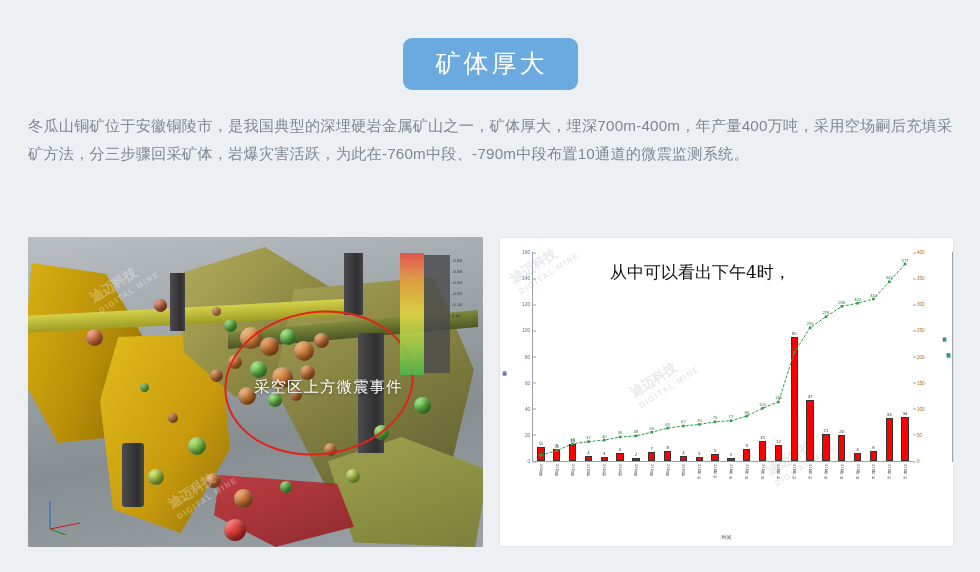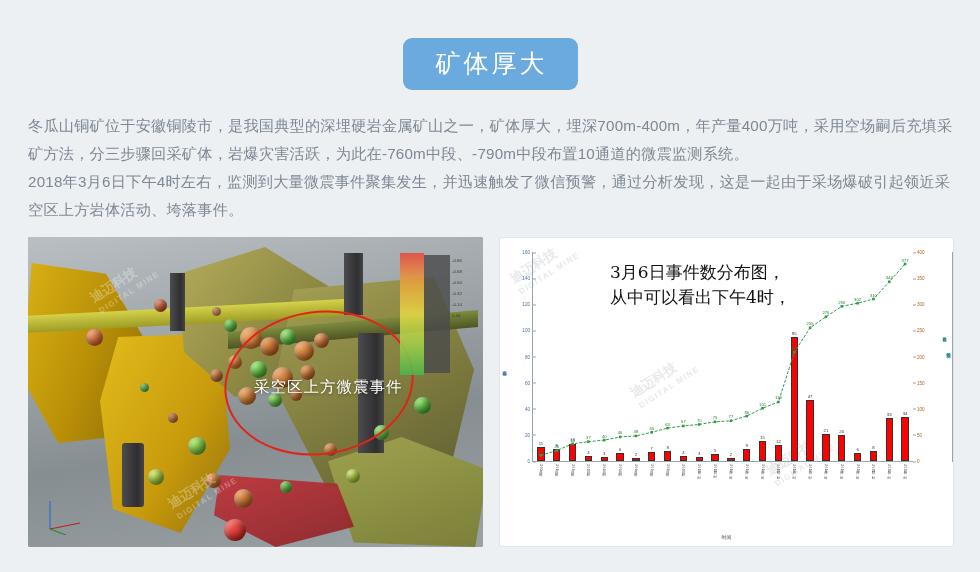--- a/index.html
+++ b/index.html
@@ -113,21 +113,20 @@
 </style>
 </head>
 <body>
 
 <div class="title-wrap">
   <span class="title-badge">矿体厚大</span>
 </div>
 
 <div class="body-copy">
   <p>冬瓜山铜矿位于安徽铜陵市，是我国典型的深埋硬岩金属矿山之一，矿体厚大，埋深700m-400m，年产量400万吨，采用空场嗣后充填采矿方法，分三步骤回采矿体，岩爆灾害活跃，为此在-760m中段、-790m中段布置10通道的微震监测系统。</p>
-  <p>2018年3月6日下午4时左右，监测到大量微震事件聚集发生，并迅速触发了微信预警，通过分析发现，这是一起由于采场爆破引起领近采空区上方岩体活动、垮落事件。</p>
 </div>
 
 <div class="panels">
 
   <div class="panel panel-3d">
     <div class="scene">
       <div class="rock rk1"></div>
       <div class="rock rk2"></div>
       <div class="rock rk3"></div>
       <div class="rock rk4"></div>
@@ -368,20 +367,19 @@
           <div class="ytick2" style="top: 52.25px;">300</div>
           <div class="ytick2" style="top: 26.125px;">350</div>
           <div class="ytick2" style="top: 0px;">400</div>
         </div>
 
       <div class="legend-box">
         <span>事件累计数量</span>
       </div>
 
       <div class="chart-note">
-        <div>3月6日事件数分布图，</div>
         <div>从中可以看出下午4时，</div>
       </div>
 
       <div class="xaxis-title">时间</div>
     </div>
   </div>
 </div>
 
 </body></html>

